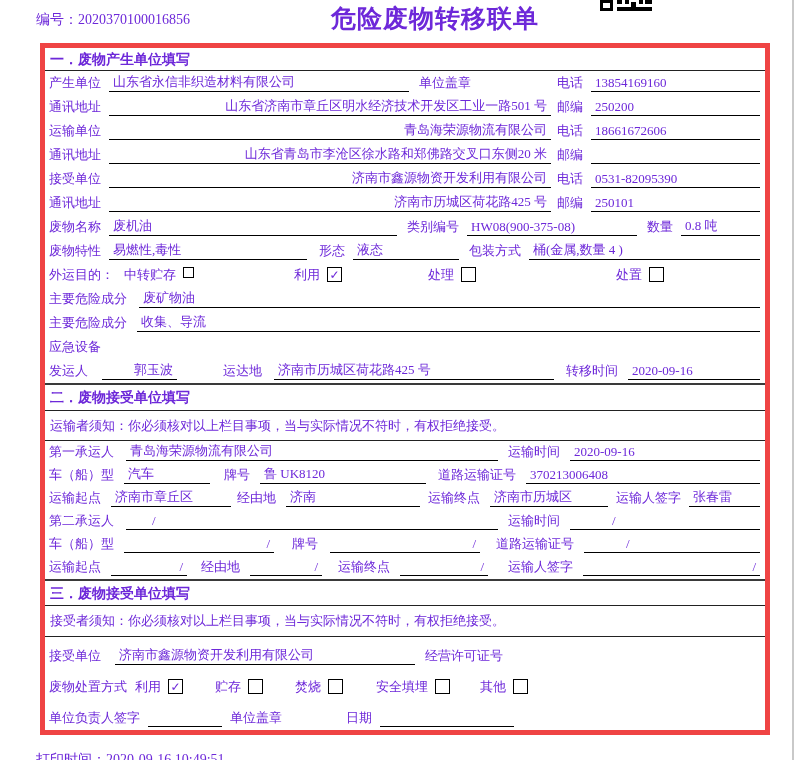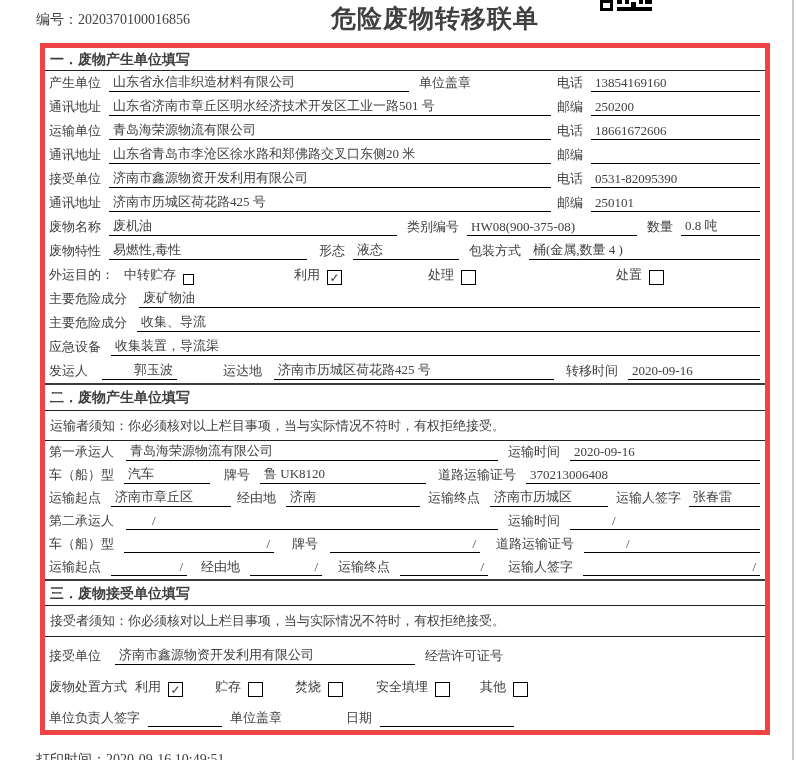--- a/index.html
+++ b/index.html
@@ -1,39 +1,39 @@
 <!DOCTYPE html>
 <html><head>
 <meta charset="utf-8">
 <style>
   html,body{margin:0;padding:0;background:#fff;}
   .page{position:relative;width:796px;height:760px;background:#fff;overflow:hidden;
-        font-family:"Liberation Serif","DejaVu Serif",serif;color:#404040;font-size:13px;}
+        font-family:"Liberation Serif","DejaVu Serif",serif;color:#6d28d9;font-size:13px;}
   .edge-line{position:absolute;top:0;bottom:0;right:2px;width:2px;background:#c9c9c9;}
   
   .docno{position:absolute;left:36px;top:11px;font-size:14px;white-space:nowrap;}
   .doc-title{position:absolute;left:331px;top:2px;font-size:25px;font-weight:bold;letter-spacing:1px;
              font-family:"Liberation Sans","DejaVu Sans",sans-serif;white-space:nowrap;}
   .qr{position:absolute;left:600px;top:0;}
   
   .form{position:absolute;left:40px;top:43px;width:720px;border:5px solid #ef4444;background:#fff;}
   .sec{border-top:2px solid #3a3a3a;}
   .sec.first{border-top:none;}
   .sec-title{height:22px;line-height:22px;padding-left:5px;font-weight:bold;font-size:14px;
              font-family:"Liberation Sans","DejaVu Sans",sans-serif;border-bottom:1px solid #222;}
   .notice{height:29px;line-height:29px;padding-left:5px;border-bottom:1px solid #222;white-space:nowrap;}
   .r{display:flex;align-items:flex-end;padding:0 5px 3px 4px;box-sizing:border-box;white-space:nowrap;}
   .h24{height:24px;} .h23{height:23px;} .h31{height:31px;}
   .lb{flex:0 0 auto;}
   .ul{border-bottom:1px solid #000;padding:0 4px;min-height:16px;box-sizing:border-box;flex:0 0 auto;}
   .gr{flex:1 1 auto;}
   .c{text-align:right;}
   .cL{flex:0 0 508px;display:flex;align-items:flex-end;white-space:nowrap;}
-  .mr6{margin-right:6px;}.mr8{margin-right:8px;}.mr10{margin-right:10px;}.mr12{margin-right:12px;}.mr14{margin-right:14px;}.mr16{margin-right:16px;}.mr32{margin-right:32px;}
-  .ci{display:inline-flex;align-items:flex-end;margin-top:12px;}
+  .mr6{margin-right:6px;text-align:right;}.mr8{margin-right:8px;}.mr10{margin-right:10px;}.mr12{margin-right:12px;}.mr14{margin-right:14px;}.mr16{margin-right:16px;}.mr32{margin-right:32px;}
+  .ci{display:inline-flex;align-items:flex-start;margin-top:12px;}
   .cb{display:inline-flex;align-items:center;justify-content:center;width:13px;height:13px;
       border:1px solid #000;margin-left:7px;font-size:12px;line-height:12px;position:relative;top:1px;}
   .cb.sm{width:9px;height:9px;}
   .spacer{flex:1 1 auto;}
   .print-time{position:absolute;left:36px;top:751px;font-size:14px;white-space:nowrap;}
 </style>
 </head>
 <body>
 
 <div class="page">
@@ -164,35 +164,34 @@
         <span class="ul gr">废矿物油</span>
       </div>
 
       <div class="r h24">
         <span class="lb mr10">主要危险成分</span>
         <span class="ul gr">收集、导流</span>
       </div>
 
       <div class="r h24">
         <span class="lb mr10">应急设备</span>
-        <span class="ul gr">收集装置，导流渠</span>
       </div>
 
       <div class="r h24">
         <span class="lb mr14">发运人</span>
         <span class="ul c" style="width:75px">郭玉波</span>
         <span class="lb mr12" style="margin-left:46px">运达地</span>
         <span class="ul" style="width:280px">济南市历城区荷花路425 号</span>
         <span class="lb mr10" style="margin-left:12px">转移时间</span>
         <span class="ul gr">2020-09-16</span>
       </div>
     </div>
 
     <div class="sec">
-      <div class="sec-title" style="height:25px;line-height:25px">二．废物产生单位填写</div>
+      <div class="sec-title" style="height:25px;line-height:25px">二．废物接受单位填写</div>
       <div class="notice">运输者须知：你必须核对以上栏目事项，当与实际情况不符时，有权拒绝接受。</div>
 
       <div class="r h23">
         <span class="lb mr12">第一承运人</span>
         <span class="ul" style="width:372px">青岛海荣源物流有限公司</span>
         <span class="lb mr10" style="margin-left:10px">运输时间</span>
         <span class="ul gr">2020-09-16</span>
       </div>
 
       <div class="r h23">

